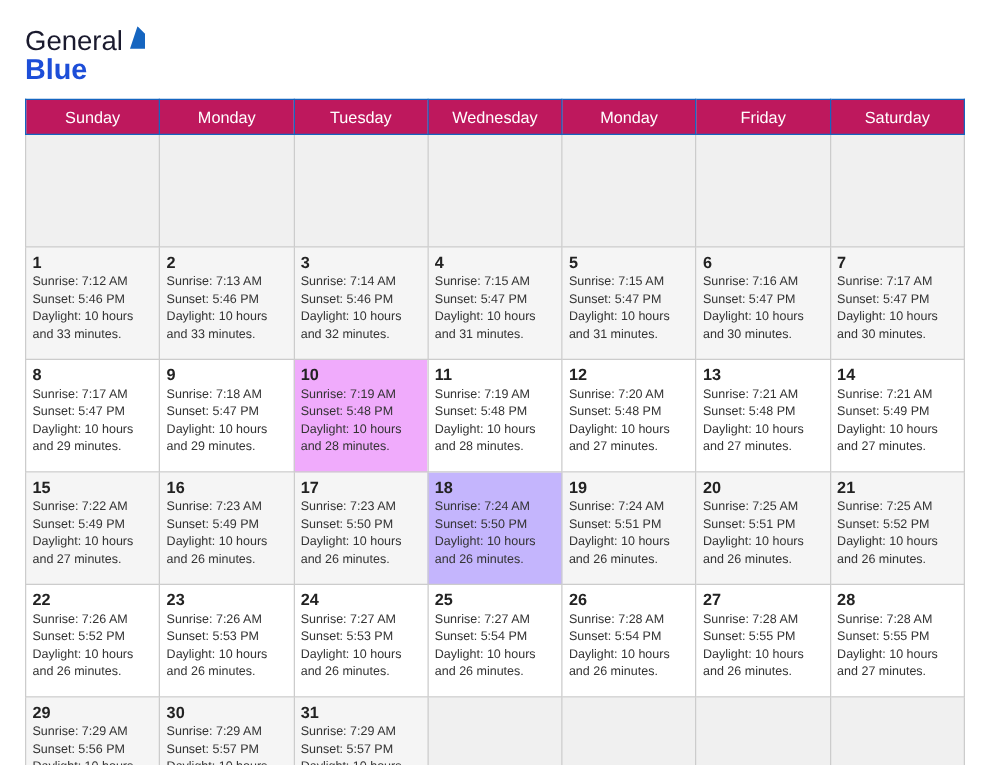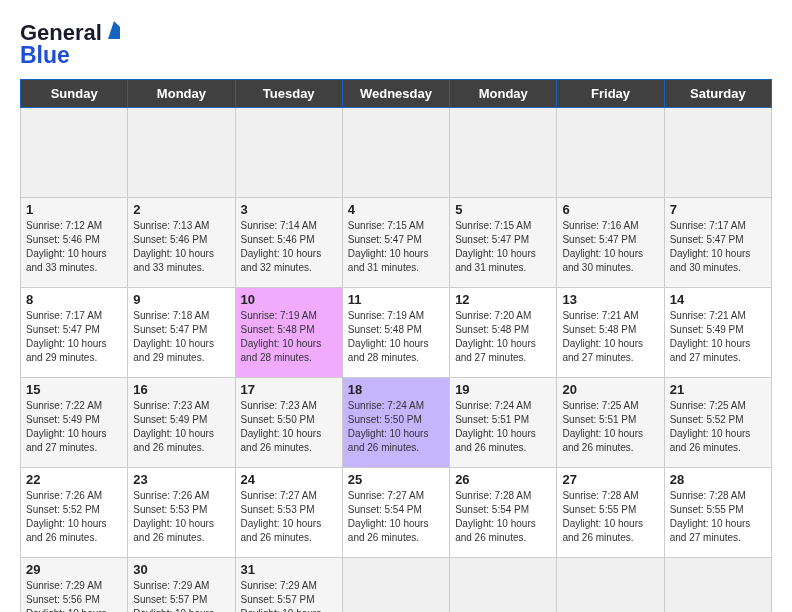--- a/index.html
+++ b/index.html
@@ -30,26 +30,26 @@
     .location {
       font-size: 16px;
       color: #444;
     }
     .calendar-table {
       width: 100%;
       border-collapse: collapse;
       table-layout: fixed;
     }
     .calendar-table th {
-      background: #404040;
+      background: #be185d;
       color: #fff;
       text-align: center;
       padding: 6px 4px;
       font-size: 13px;
-      font-weight: bold;
+      font-weight: normal;
       border: 1px solid #1565c0;
     }
     .calendar-table td {
       vertical-align: top;
       border: 1px solid #ccc;
       padding: 4px 5px;
       font-size: 10.5px;
       color: #222;
       height: 90px;
       background: #fff;
@@ -74,21 +74,21 @@
     .empty-cell {
       background: #f0f0f0 !important;
     }
   </style>
 </head>
 <body>
 
 <div class="header">
   <div class="logo">
     <div style="display:flex;align-items:center;">
-      <span style="font-size:22px;font-weight:bold;color:#1a1a2e;">General</span>
+      <span style="font-size:22px;font-weight:normal;color:#1a1a2e;">General</span>
       <svg width="20" height="20" viewBox="0 0 20 20" style="margin-left:2px;margin-top:-4px;">
         <polygon points="4,18 16,18 16,6 10,0" fill="#1565c0"></polygon>
       </svg>
     </div>
     <span style="font-size:23px;font-weight:bold;color:#1d4ed8;margin-top:-4px;">Blue</span>
   </div>
   <div class="title-block">
     <div class="month-title"></div>
     <div class="location"></div>
   </div>

